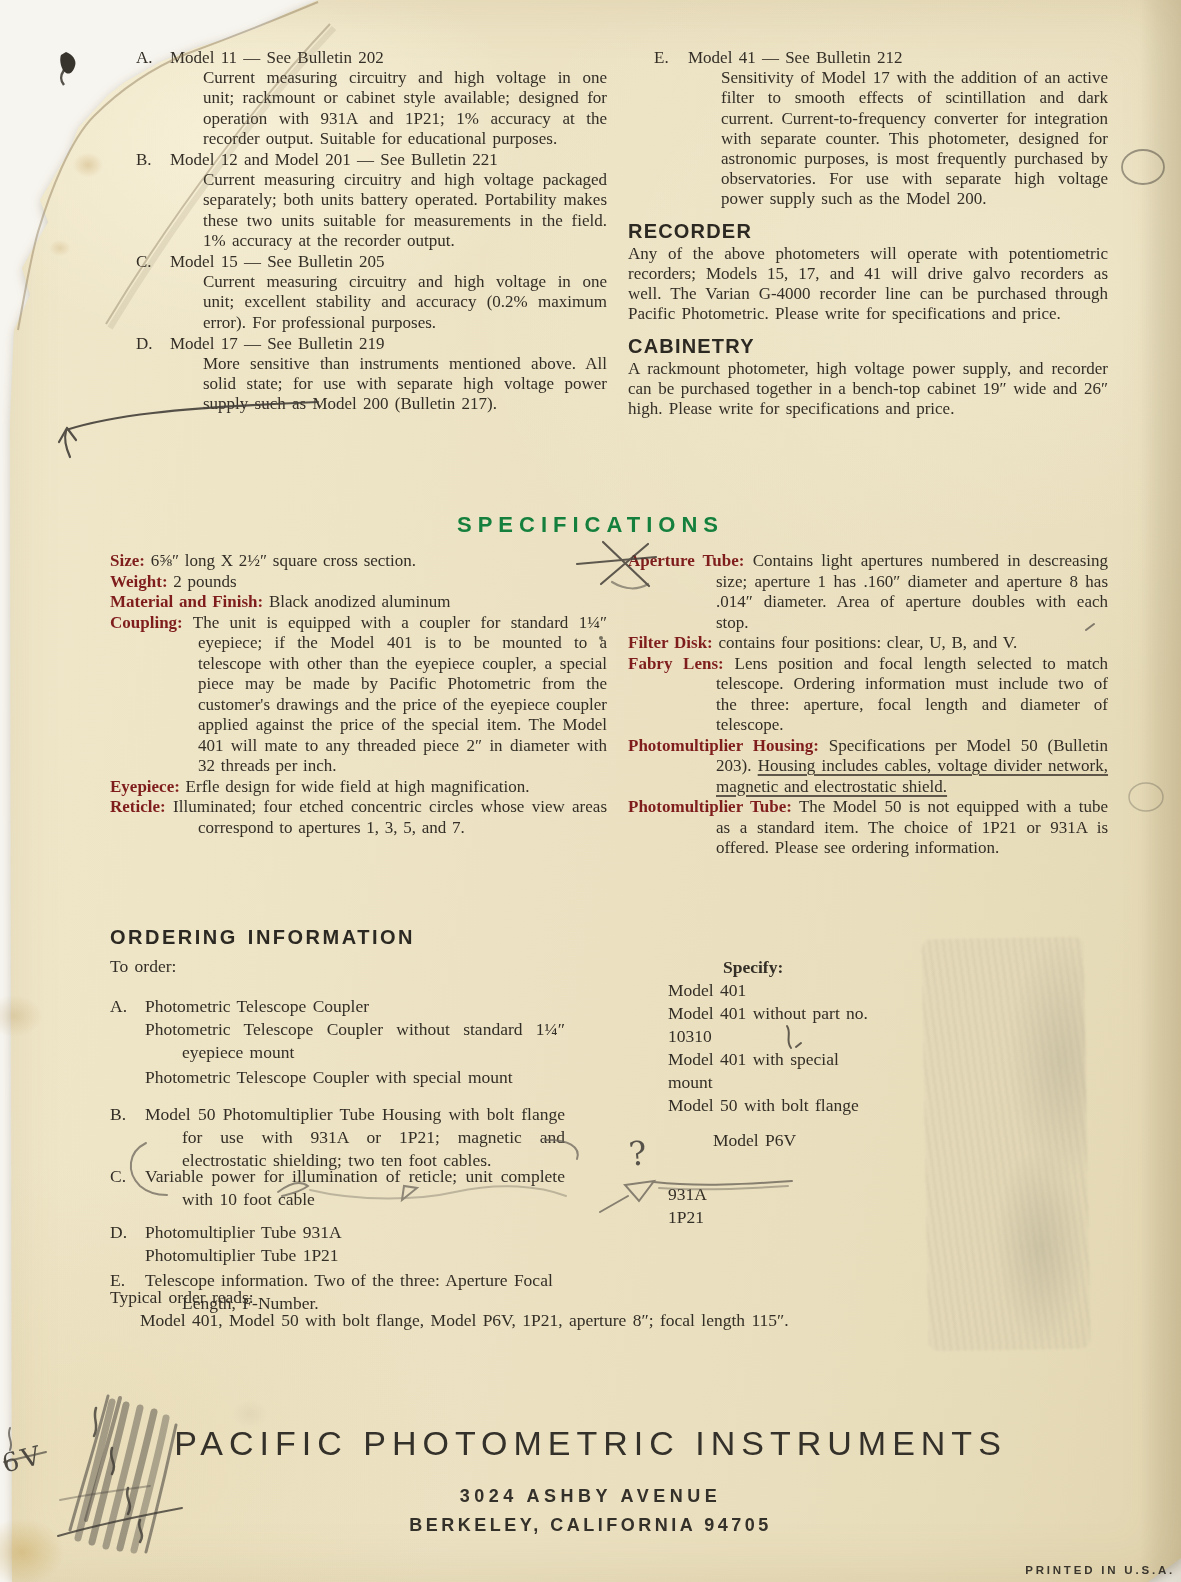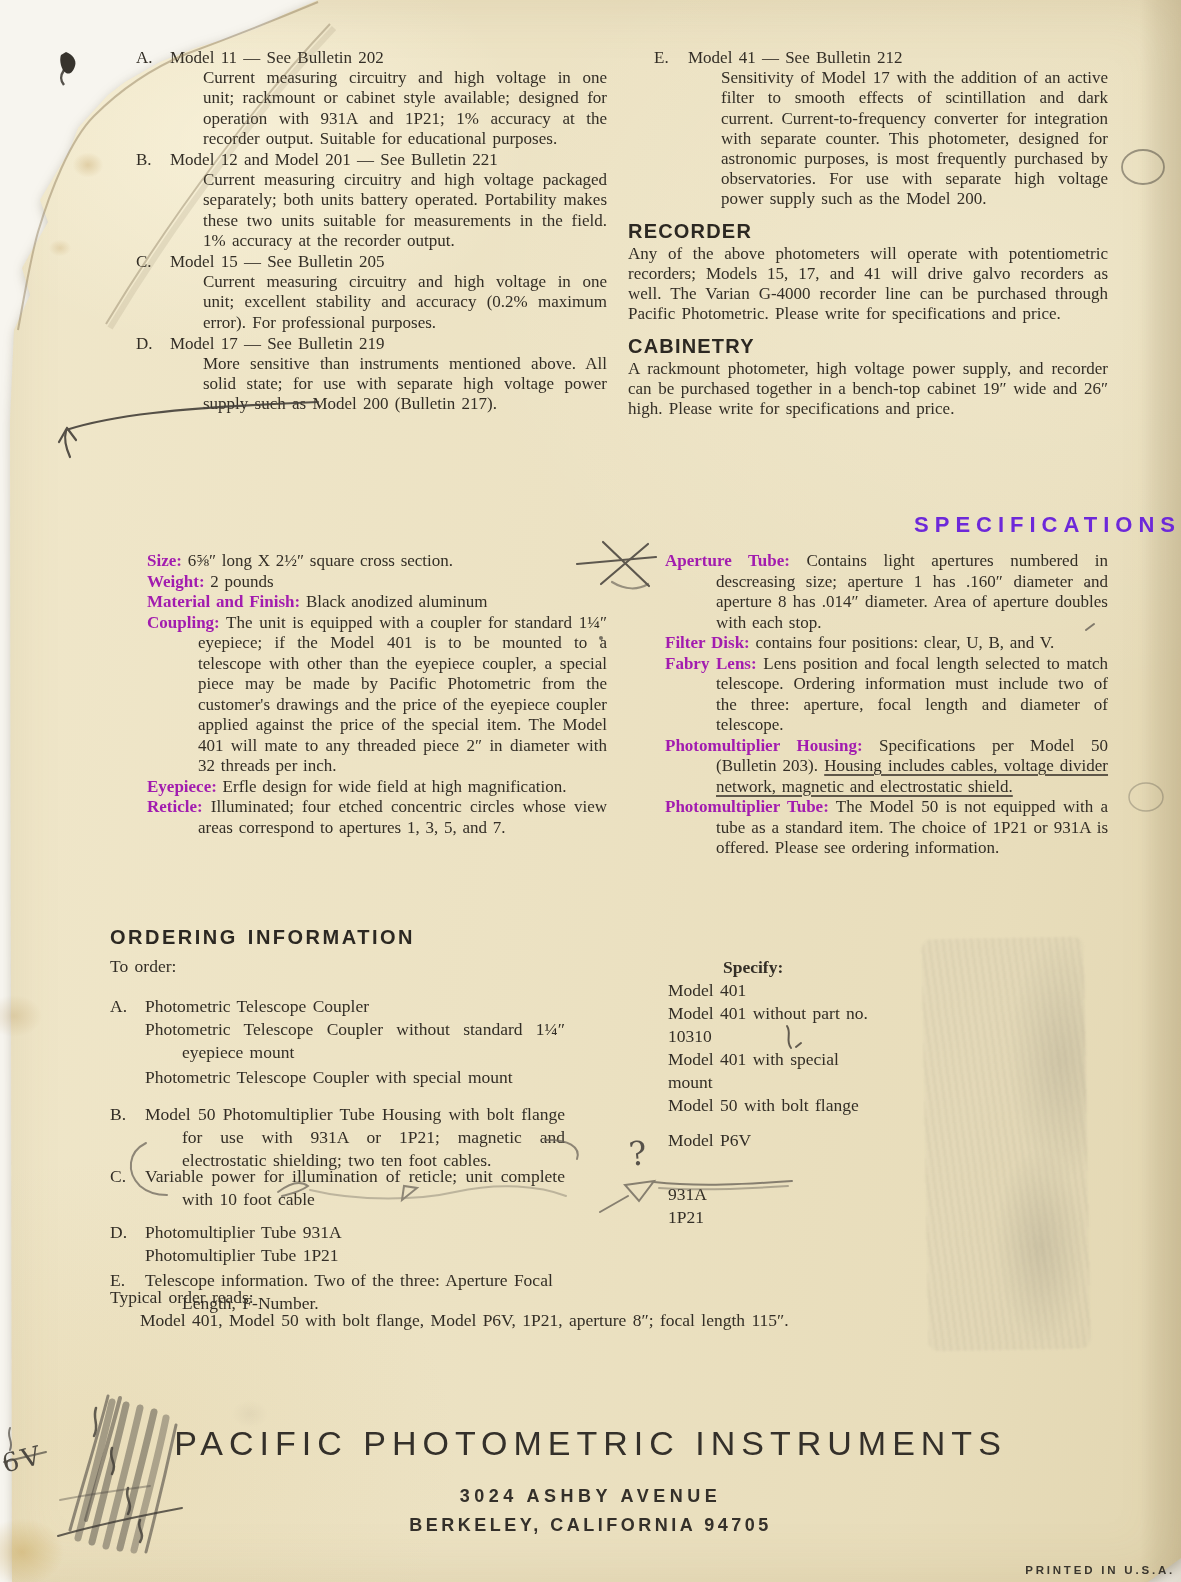--- a/index.html
+++ b/index.html
@@ -34,24 +34,24 @@
   p{margin:0;}
   .just{text-align:justify;}
   .topcol{font-size:17px;line-height:20.2px;word-spacing:2px;}
   .model-item{margin-bottom:1px;}
   .model-title{padding-left:26px;}
   .ltr-top{display:inline-block;width:34px;}
   .model-body{margin-left:93px;text-align:justify;}
   .sec-head{font-family:"Liberation Sans",sans-serif;font-weight:bold;font-size:20px;
             letter-spacing:1.2px;color:#2c2822;margin:11px 0 3px 0;}
   .spec-title{font-family:"Liberation Sans",sans-serif;font-weight:bold;font-size:22px;
-            letter-spacing:6px;color:#6d28d9;text-align:right;}
+            letter-spacing:6px;color:#15803d;text-align:center;}
   .speccol{font-size:17px;line-height:20.5px;word-spacing:1.5px;}
   .spec{padding-left:88px;text-indent:-88px;text-align:justify;}
-  .spec b{color:#a21caf;margin-left:37px;}
+  .spec b{color:#7f1d1d;}
   .hand-underline{text-decoration:underline;text-decoration-color:rgba(60,54,45,.8);
             text-decoration-thickness:1.5px;text-underline-offset:3px;}
   .ordcol{font-size:17.5px;line-height:23px;word-spacing:2px;}
   .ord{padding-left:72px;text-indent:-72px;}
   .ltr{display:inline-block;width:35px;text-indent:0;}
   .specify-head{font-weight:bold;margin-left:55px;}
   .typ-line{margin-left:30px;}
   .footer-company{font-family:"Liberation Sans",sans-serif;font-weight:normal;font-size:34px;
             letter-spacing:6px;color:#34302a;text-align:center;width:100%;}
   .footer-addr{font-family:"Liberation Sans",sans-serif;font-weight:bold;font-size:18px;
@@ -138,21 +138,21 @@
       <p class="ord"><span class="ltr"></span><span>Photomultiplier Tube 1P21</span></p>
       <p class="ord" style="margin-top:2px;"><span class="ltr">E.</span><span>Telescope information. Two of the three: Aperture Focal Length, F-Number.</span></p>
     </div>
 
     <div class="abs ordcol" style="left:668px;top:956px;width:200px;">
       <p class="specify-head">Specify:</p>
       <p>Model 401</p>
       <p>Model 401 without part no. 10310</p>
       <p>Model 401 with special mount</p>
       <p>Model 50 with bolt flange</p>
-      <p style="margin-top:12px;">Model P6V</p>
+      <p style="margin-top:12px;margin-left:45px;">Model P6V</p>
       <p style="margin-top:31px;">931A</p>
       <p>1P21</p>
     </div>
 
     <div class="abs ordcol" style="left:110px;top:1286px;width:1000px;">
       <p>Typical order reads:</p>
       <p class="typ-line">Model 401, Model 50 with bolt flange, Model P6V, 1P21, aperture 8″; focal length 115″.</p>
     </div>
 
     <div class="abs footer-company" style="top:1424px;left:0;">PACIFIC PHOTOMETRIC INSTRUMENTS</div>

